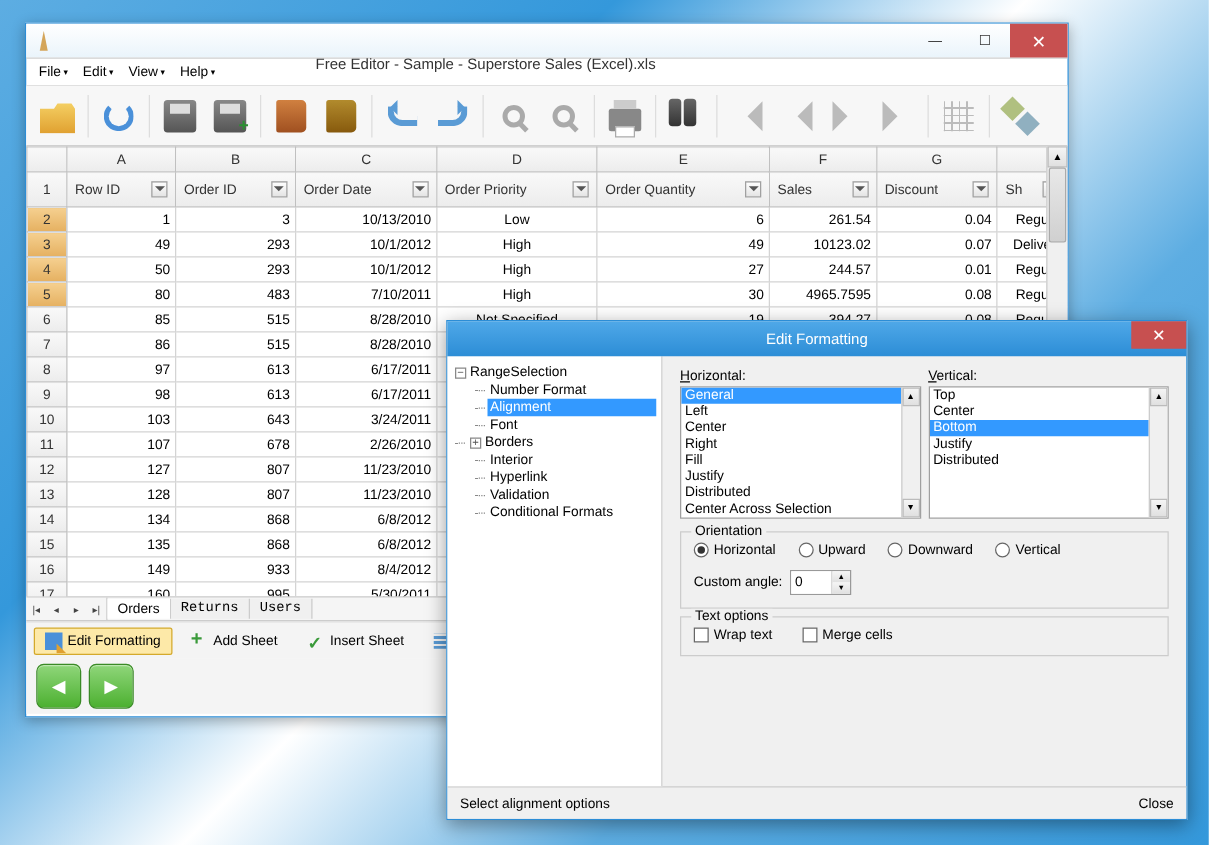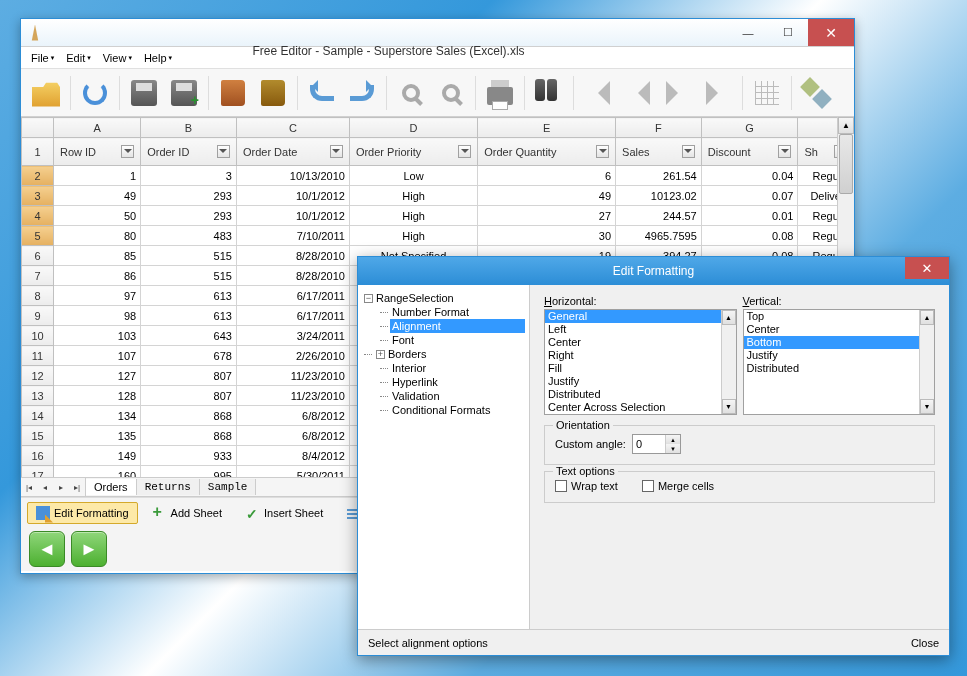--- a/index.html
+++ b/index.html
@@ -483,21 +483,21 @@
 
   <div class="sheet-tabs">
     <div class="nav-btns">
       <div class="nav-btn">|◂</div>
       <div class="nav-btn">◂</div>
       <div class="nav-btn">▸</div>
       <div class="nav-btn">▸|</div>
     </div>
     <div class="tab">Orders</div>
     <div class="tab inactive">Returns</div>
-    <div class="tab inactive">Sample</div>
+    <div class="tab inactive">Users</div>
   </div>
 
   <div class="bottom-toolbar">
     <div class="bt-btn active">
         <span class="bt-icon edit"></span>
         <span>Edit Formatting</span>
       </div>
     <div class="bt-btn">
         <span class="bt-icon plus">+</span>
         <span>Add Sheet</span>
@@ -573,20 +573,38 @@
               </div>
             <div class="list-scroll">
                 <div class="list-scroll-btn">▲</div>
                 <div class="list-scroll-btn list-scroll-bot">▼</div>
               </div>
           </div>
         </div>
       </div>
       <div class="fieldset">
         <div class="fieldset-legend">Orientation</div>
+        <div class="radio-row">
+          <div class="radio-opt">
+              <span class="radio checked"></span>
+              <span>Horizontal</span>
+            </div>
+          <div class="radio-opt">
+              <span class="radio"></span>
+              <span>Upward</span>
+            </div>
+          <div class="radio-opt">
+              <span class="radio"></span>
+              <span>Downward</span>
+            </div>
+          <div class="radio-opt">
+              <span class="radio"></span>
+              <span>Vertical</span>
+            </div>
+        </div>
         <div class="spin-row">
           <span>Custom angle:</span>
           <div class="spinbox">
             <input value="0" style="">
             <div class="spin-btns">
                 <div class="spin-btn">▲</div>
                 <div class="spin-btn">▼</div>
               </div>
           </div>
         </div>

